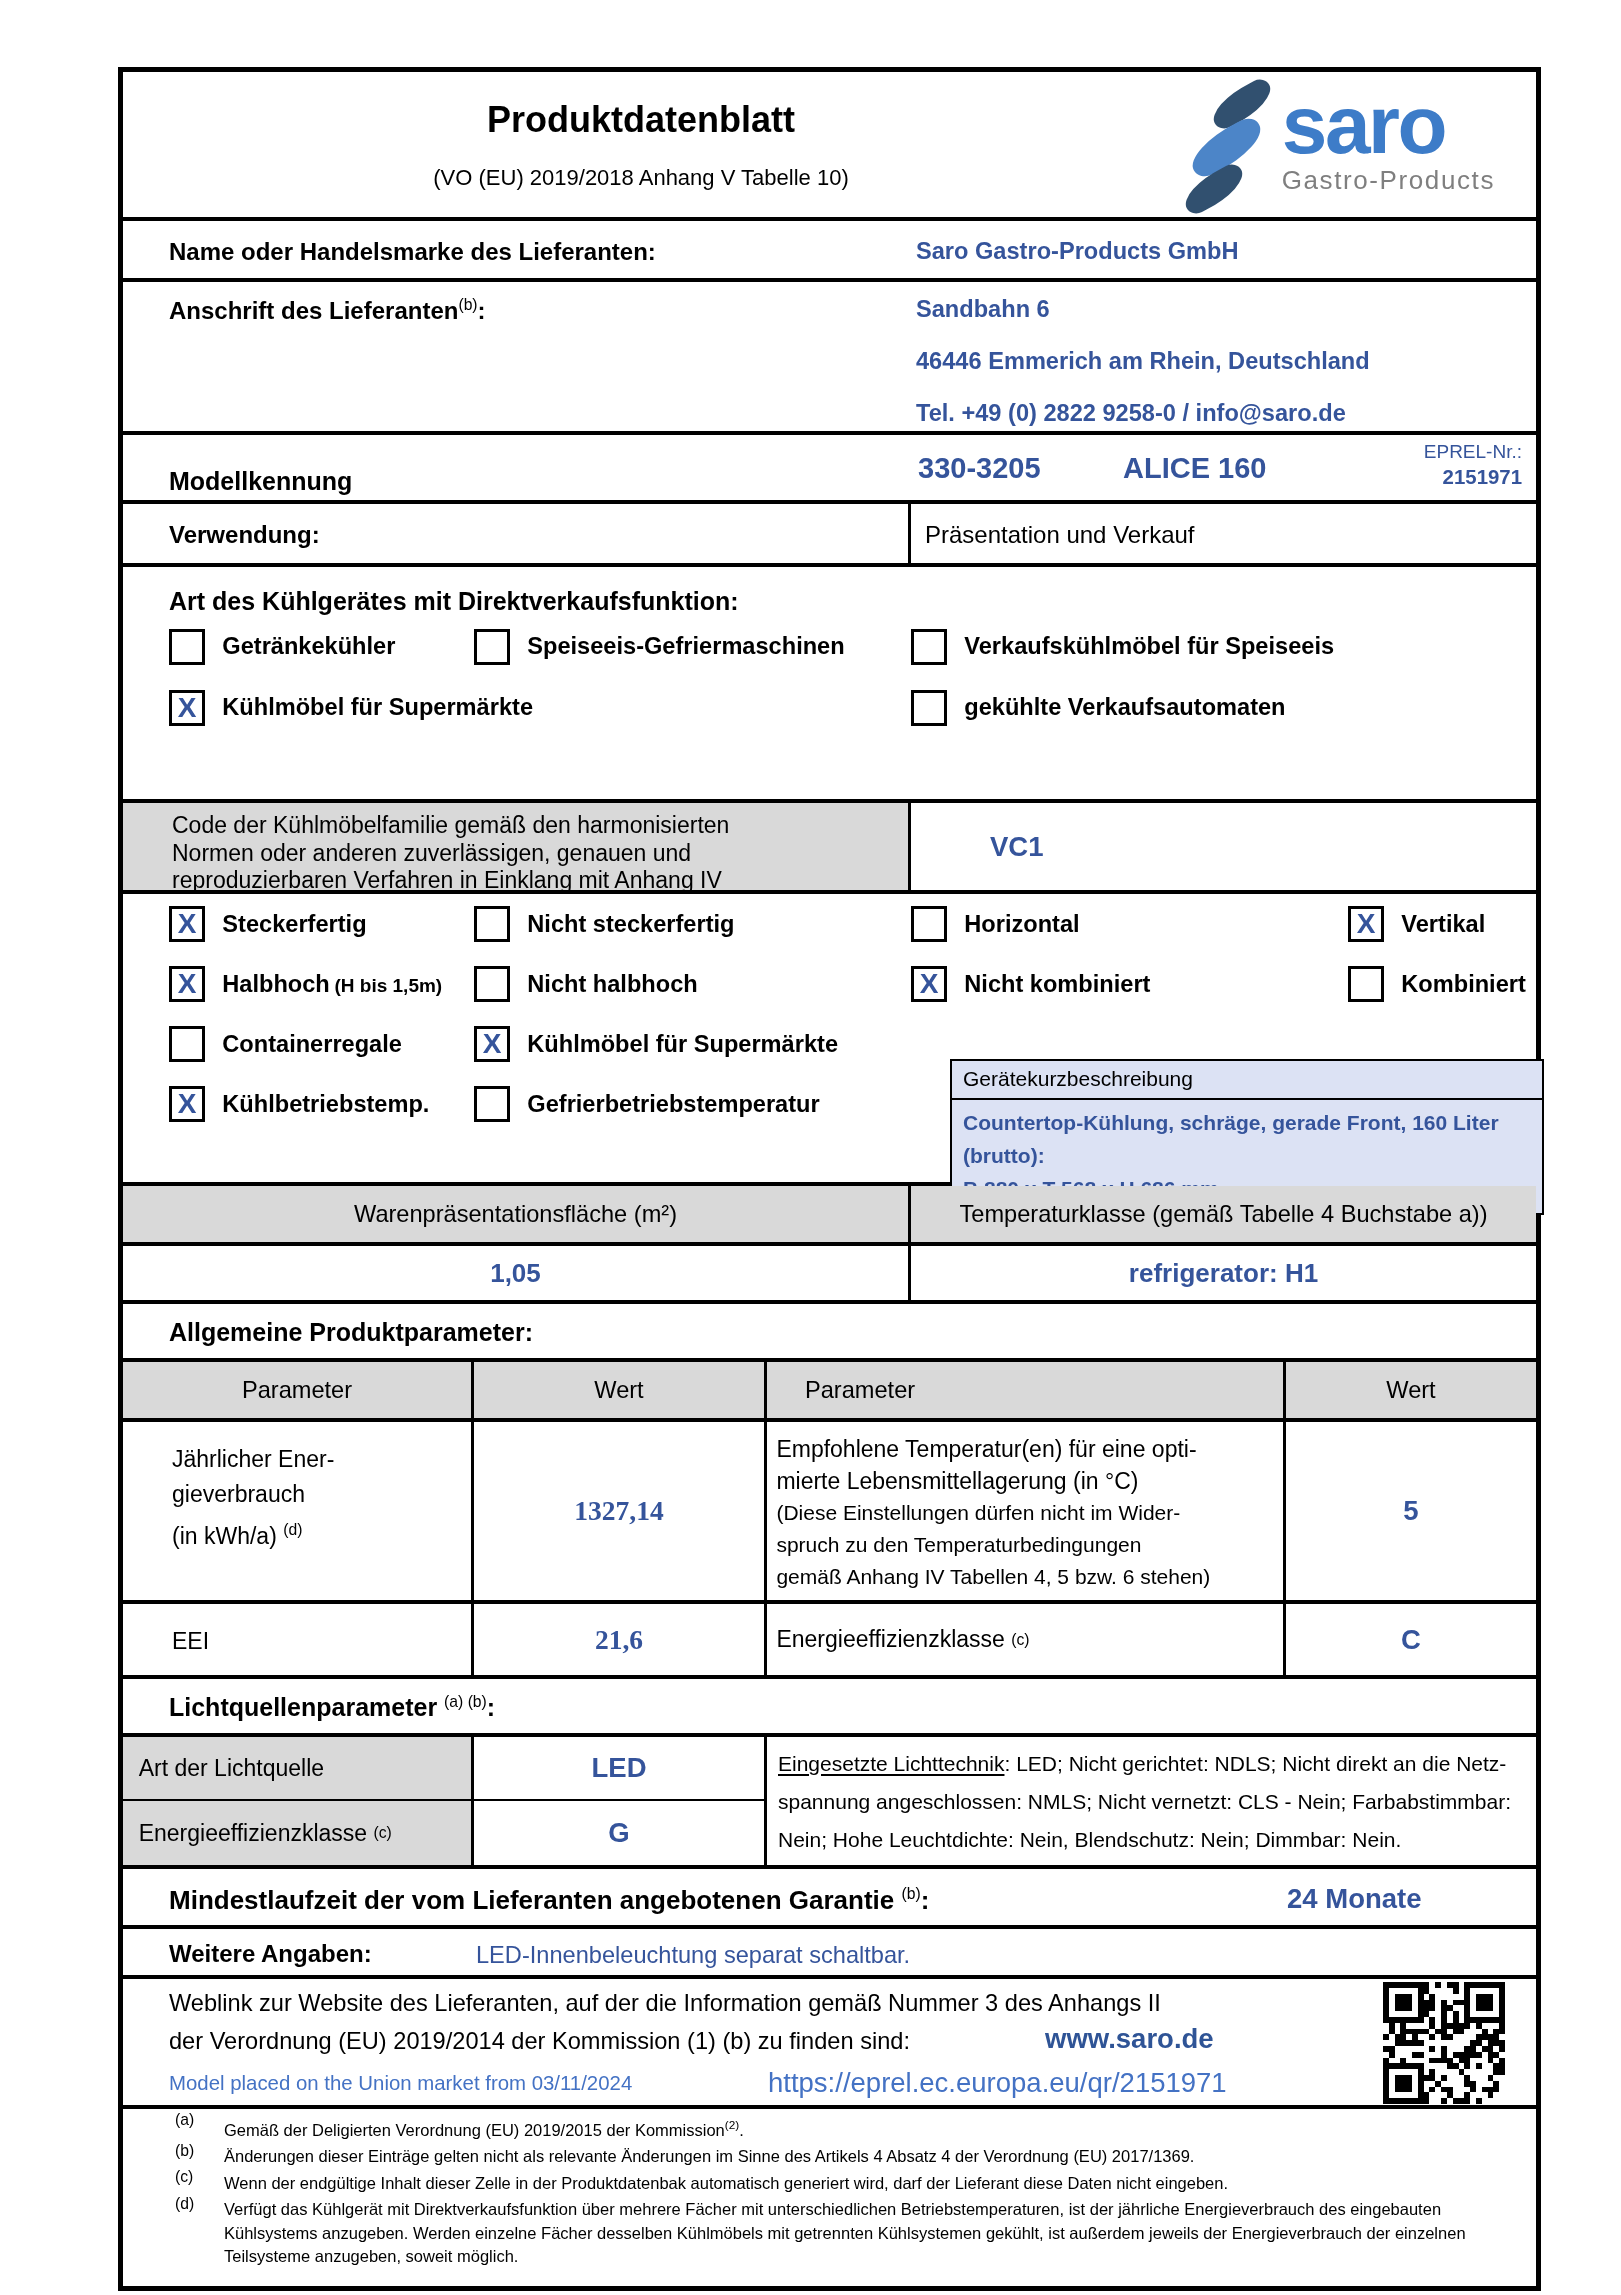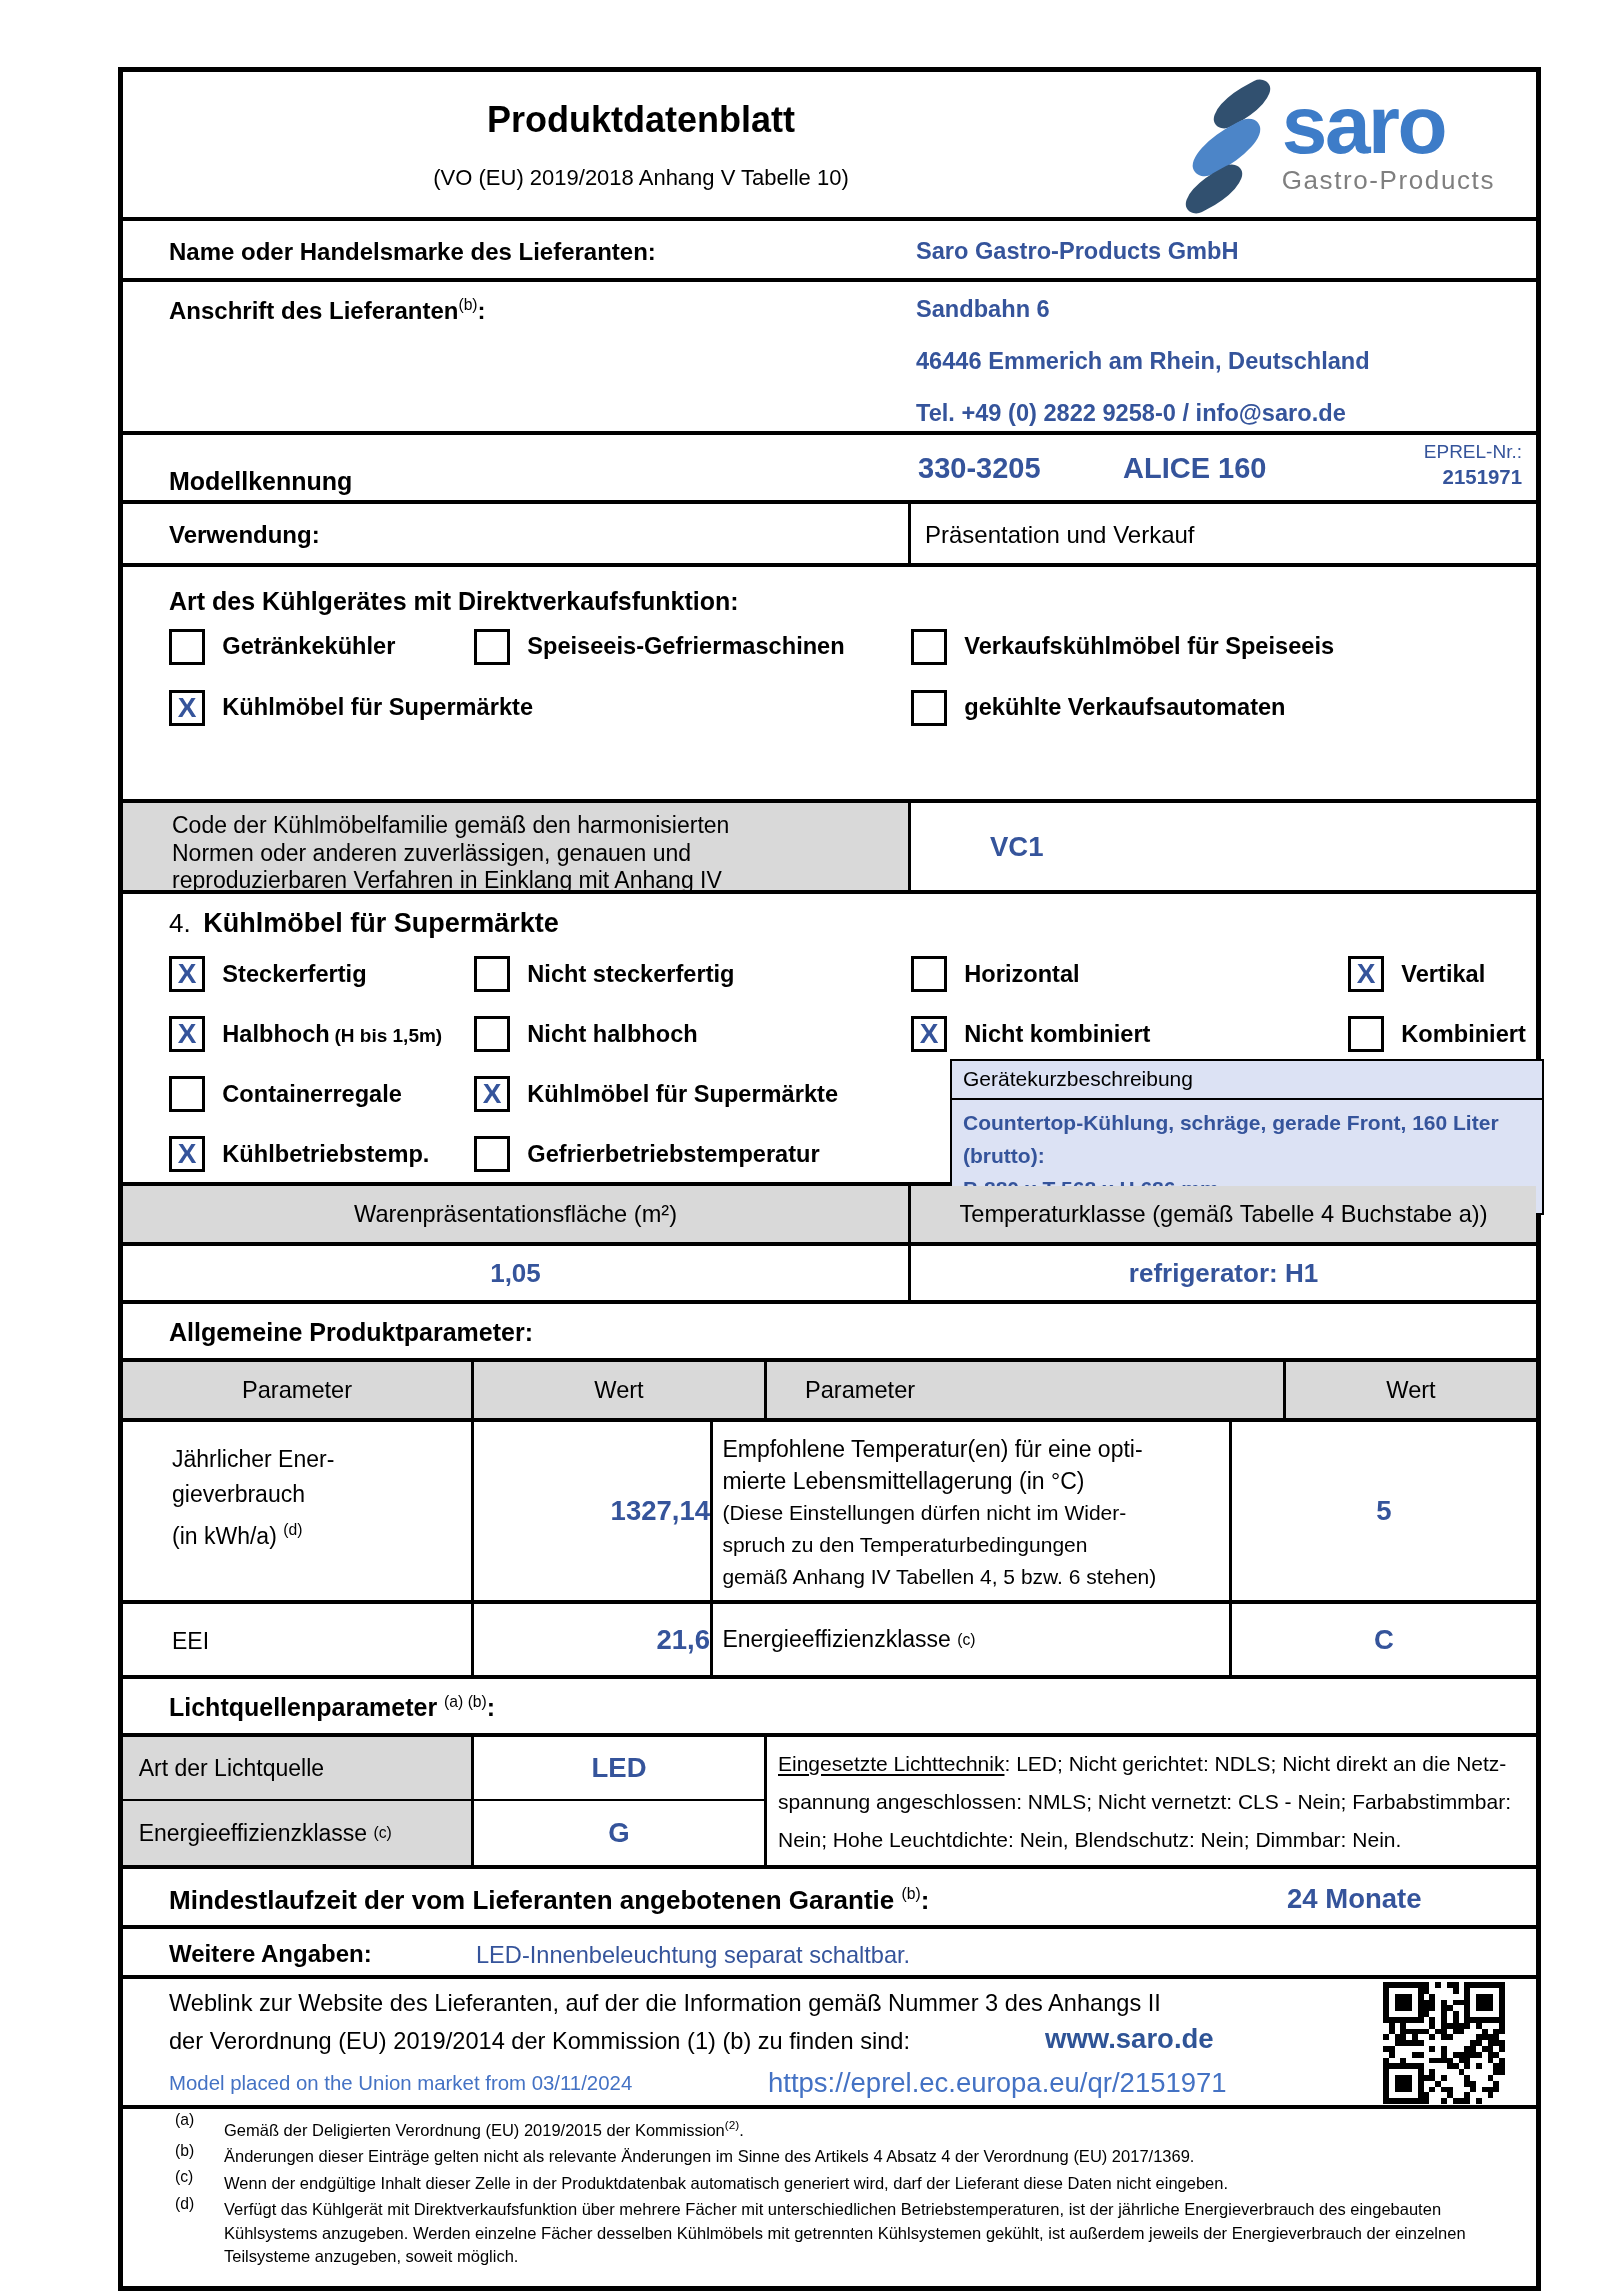--- a/index.html
+++ b/index.html
@@ -93,21 +93,21 @@
   .r-phdr{height:60px;display:flex;background:#d9d9d9;}
   .pc{box-sizing:border-box;display:flex;align-items:center;font-size:23.6px;}
   .pc.b1{width:351px;border-right:3.1px solid #000;justify-content:center;}
   .pc.b2{width:293px;border-right:3.1px solid #000;justify-content:center;}
   .pc.b3{width:519px;border-right:3.1px solid #000;padding-left:38px;}
   .pc.b4{flex:1;justify-content:center;}
   .r-pr1{height:182px;display:flex;}
   .r-pr2{height:75px;display:flex;}
   .pcell{box-sizing:border-box;}
   .pcell.c1{width:351px;border-right:3.1px solid #000;padding:20.4px 7.9px 0 49px;font-size:23px;line-height:35px;}
-  .pcell.c2{width:239px;border-right:3.1px solid #000;display:flex;align-items:center;justify-content:flex-end;}
+  .pcell.c2{width:293px;border-right:3.1px solid #000;display:flex;align-items:center;justify-content:center;font-family:Liberation Serif, serif;}
   .pcell.c3{width:519px;border-right:3.1px solid #000;padding:11px 6.3px 0 9.4px;}
   .pcell.c4{flex:1;display:flex;align-items:center;justify-content:center;}
   .bigval{font-size:27.5px;font-weight:bold;color:var(--blue,#35549B);}
   .pl{font-size:23px;line-height:32px;}
   .pn{font-size:21px;line-height:32px;}
   .r-pr2 .pcell.c1{padding-top:20.4px;}
   .r-pr2 .pcell.c3{display:flex;align-items:center;font-size:23px;padding-top:0;}
 
   
   .r-light{height:132px;display:flex;}
@@ -244,21 +244,20 @@
         <div>Code der Kühlmöbelfamilie gemäß den harmonisierten</div>
         <div>Normen oder anderen zuverlässigen, genauen und</div>
         <div>reproduzierbaren Verfahren in Einklang mit Anhang IV</div>
       </div>
       <div class="codeval">
         <span class="v">VC1</span>
       </div>
     </div>
 
     <div class="row r-sec4">
-      <div class="sec4Head"><span>4.</span><b>Kühlmöbel für Supermärkte</b></div>
 
       <div class="cbrow">
         <div class="cbi s1">
           <span class="cb">
               <span class="mark">X</span>
             </span>
           <span class="cblabel">Steckerfertig</span>
         </div>
         <div class="cbi s2">
           <span class="cb">

